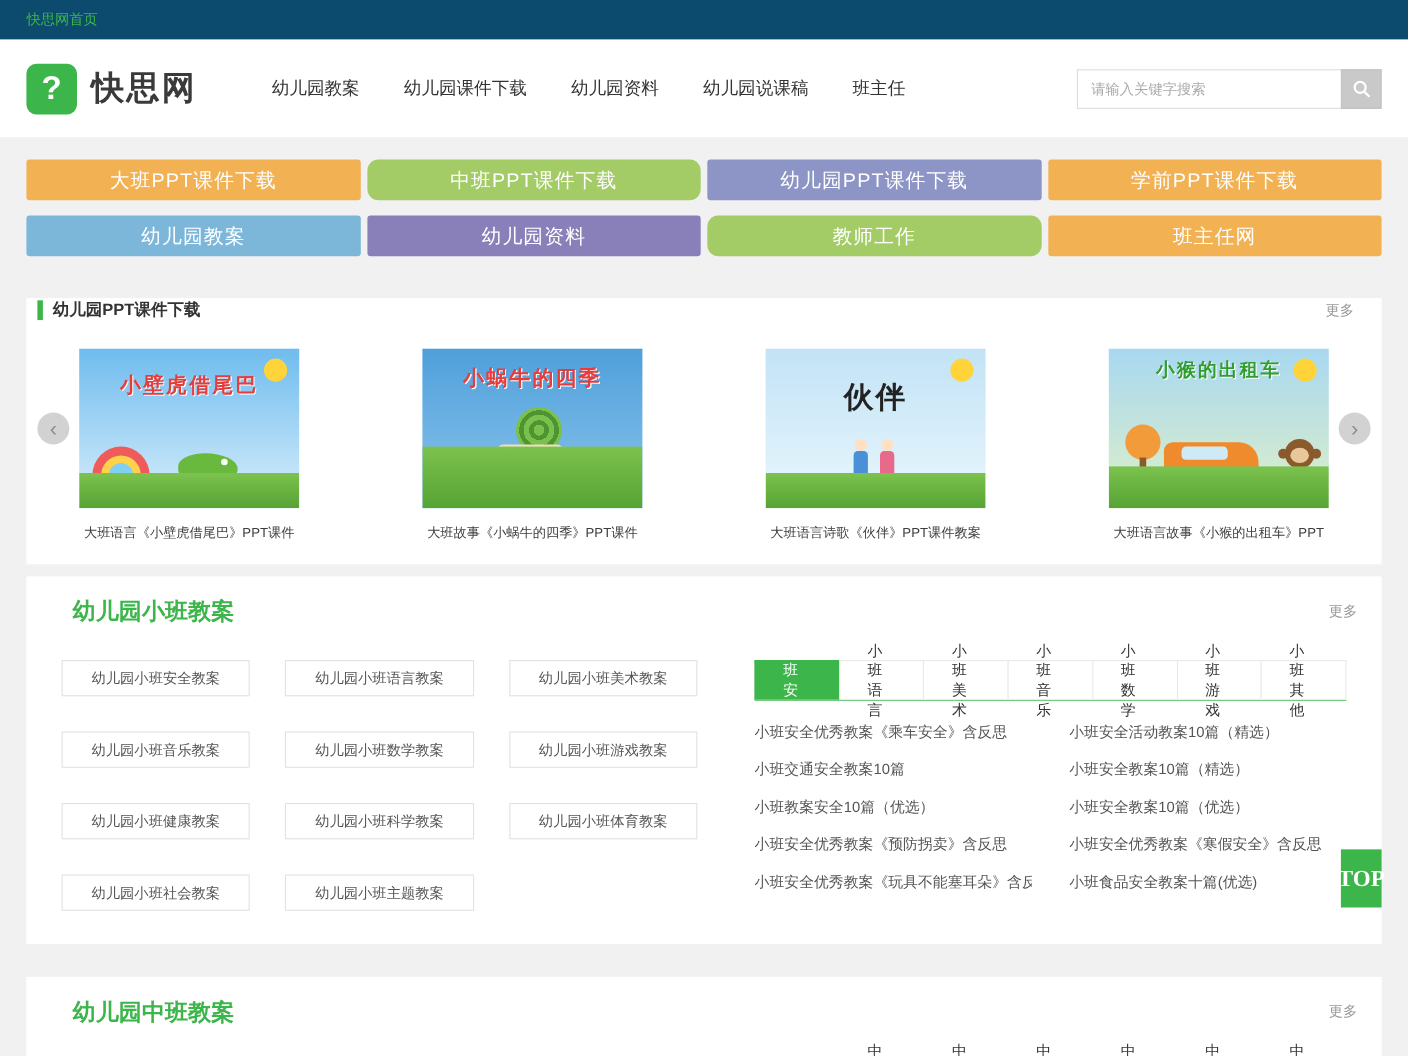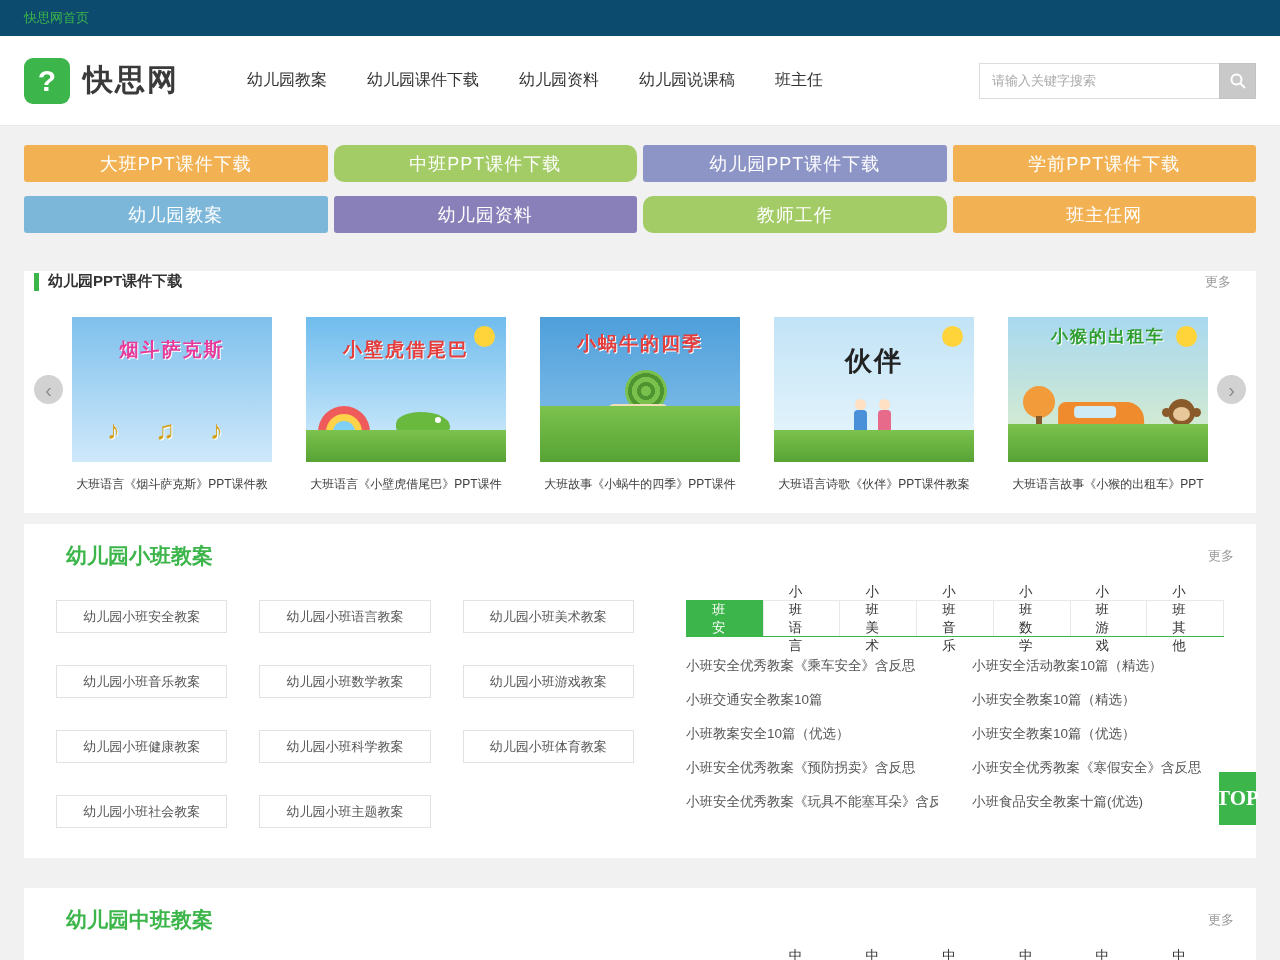--- a/index.html
+++ b/index.html
@@ -216,27 +216,20 @@
   <div class="sec-head">
     <span class="green-bar"></span>
     <h2 class="sec-title-sm">幼儿园PPT课件下载</h2>
     <a class="more">更多</a>
   </div>
   <div class="carousel">
     <button class="arrow prev"><span>‹</span></button>
 
     <div class="cards">
 
-      <a class="card">
-        <div class="card-img card1">
-          <span class="card-title t1">烟斗萨克斯</span>
-          <span class="sax-row">♪ ♫ ♪</span>
-        </div>
-        <div class="card-cap">大班语言《烟斗萨克斯》PPT课件教</div>
-      </a>
 
       <a class="card">
         <div class="card-img card2">
           <span class="card-title t2">小壁虎借尾巴</span>
           <span class="sun"></span>
           <span class="rainbow"></span>
           <span class="lizard"></span>
           <div class="grass"></div>
         </div>
         <div class="card-cap">大班语言《小壁虎借尾巴》PPT课件</div>

